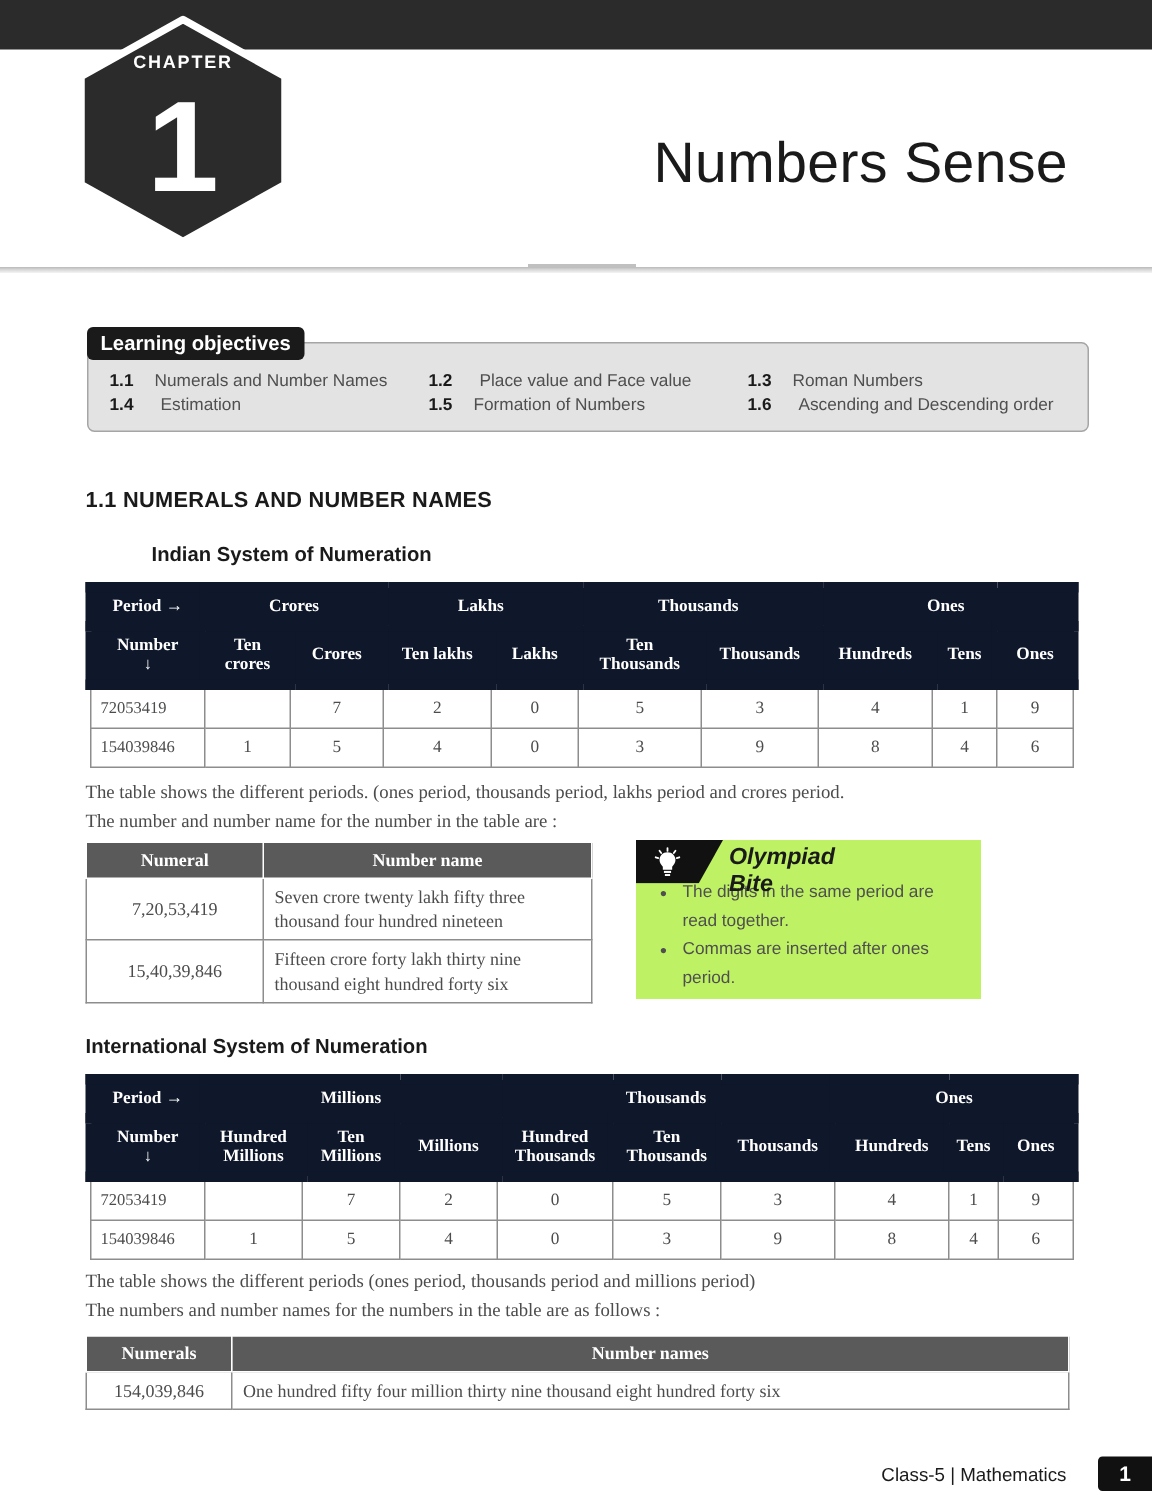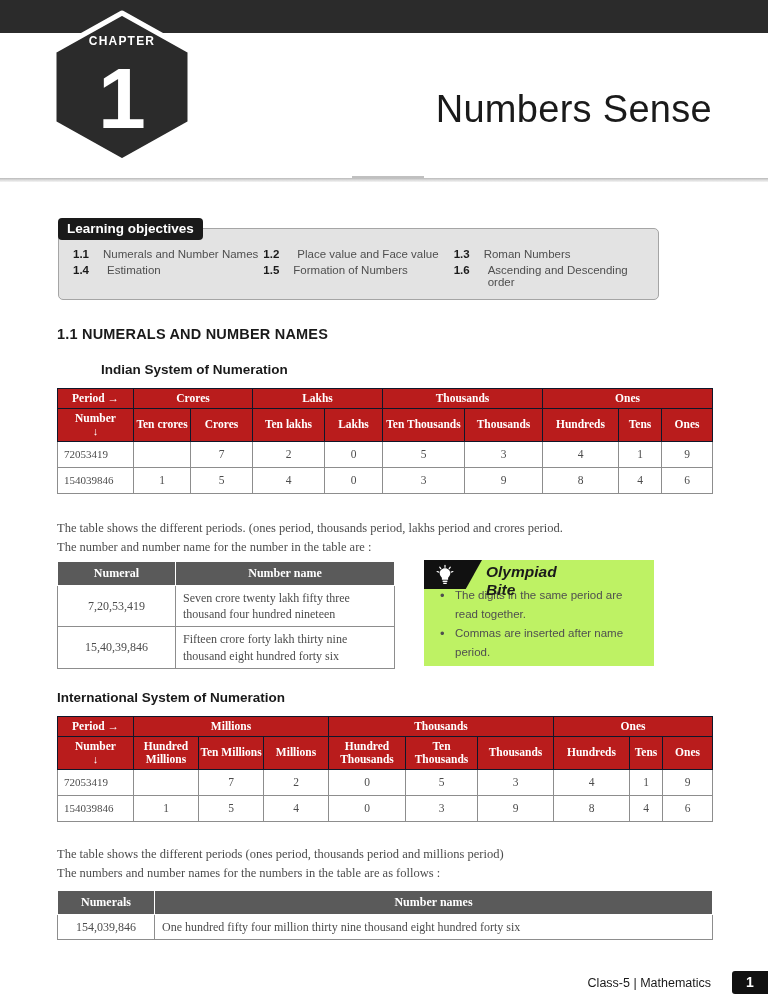--- a/index.html
+++ b/index.html
@@ -86,21 +86,21 @@
     width: 72px;
     height: 6px;
     background: #c0c0c0;
   }
 
   
   .lo-wrap {
     position: absolute;
     left: 58px;
     top: 228px;
-    width: 601px;
+    width: 668px;
   }
   .lo-box {
     border: 1px solid #a5a5a5;
     border-radius: 5px;
     background: #e3e3e3;
     padding: 18px 14px 10px 14px;
     box-sizing: border-box;
   }
   .lo-tab {
     position: absolute;
@@ -155,26 +155,26 @@
   }
 
   
   .place-table {
     position: absolute;
     border-collapse: collapse;
     font-family: "Liberation Serif", serif;
     table-layout: fixed;
   }
   .place-table th {
-    background: #b91c1c;
+    background: #0f172a;
     color: #ffffff;
     font-weight: bold;
     font-size: 11.5px;
     text-align: center;
-    border: 1px solid #0f172a;
+    border: 7px solid #0f172a;
     padding: 3px 1px;
     line-height: 1.12;
   }
   .place-table td {
     border: 1px solid #8d8d8d;
     text-align: center;
     font-size: 11.5px;
     color: #4c4c4c;
     padding: 4px 2px;
     background: #ffffff;
@@ -482,21 +482,21 @@
       </g>
       <path d="M12 4.6 C8.6 4.6 6.2 7.1 6.2 10.2 C6.2 12.3 7.5 13.8 8.6 15.1 L8.6 17.2 L15.4 17.2 L15.4 15.1 C16.5 13.8 17.8 12.3 17.8 10.2 C17.8 7.1 15.4 4.6 12 4.6 Z" fill="#ffffff"></path>
       <rect x="9.4" y="18.1" width="5.2" height="1.5" fill="#ffffff"></rect>
       <rect x="10.1" y="20.4" width="3.8" height="1.4" fill="#ffffff"></rect>
     </svg>
     <div class="ob-title">Olympiad Bite</div>
   </div>
   <div class="ob-body">
     <ul class="ob-list">
       <li>The digits in the same period are read together.</li>
-      <li>Commas are inserted after name period.</li>
+      <li>Commas are inserted after ones period.</li>
     </ul>
   </div>
 </div>
 
 <div class="sub-heading" style="top:690px;">International System of Numeration</div>
 
 <table class="place-table" style="left:57px; top:716px; width:655px;">
   <colgroup>
     <col style="width:76px">
       <col style="width:65px">

